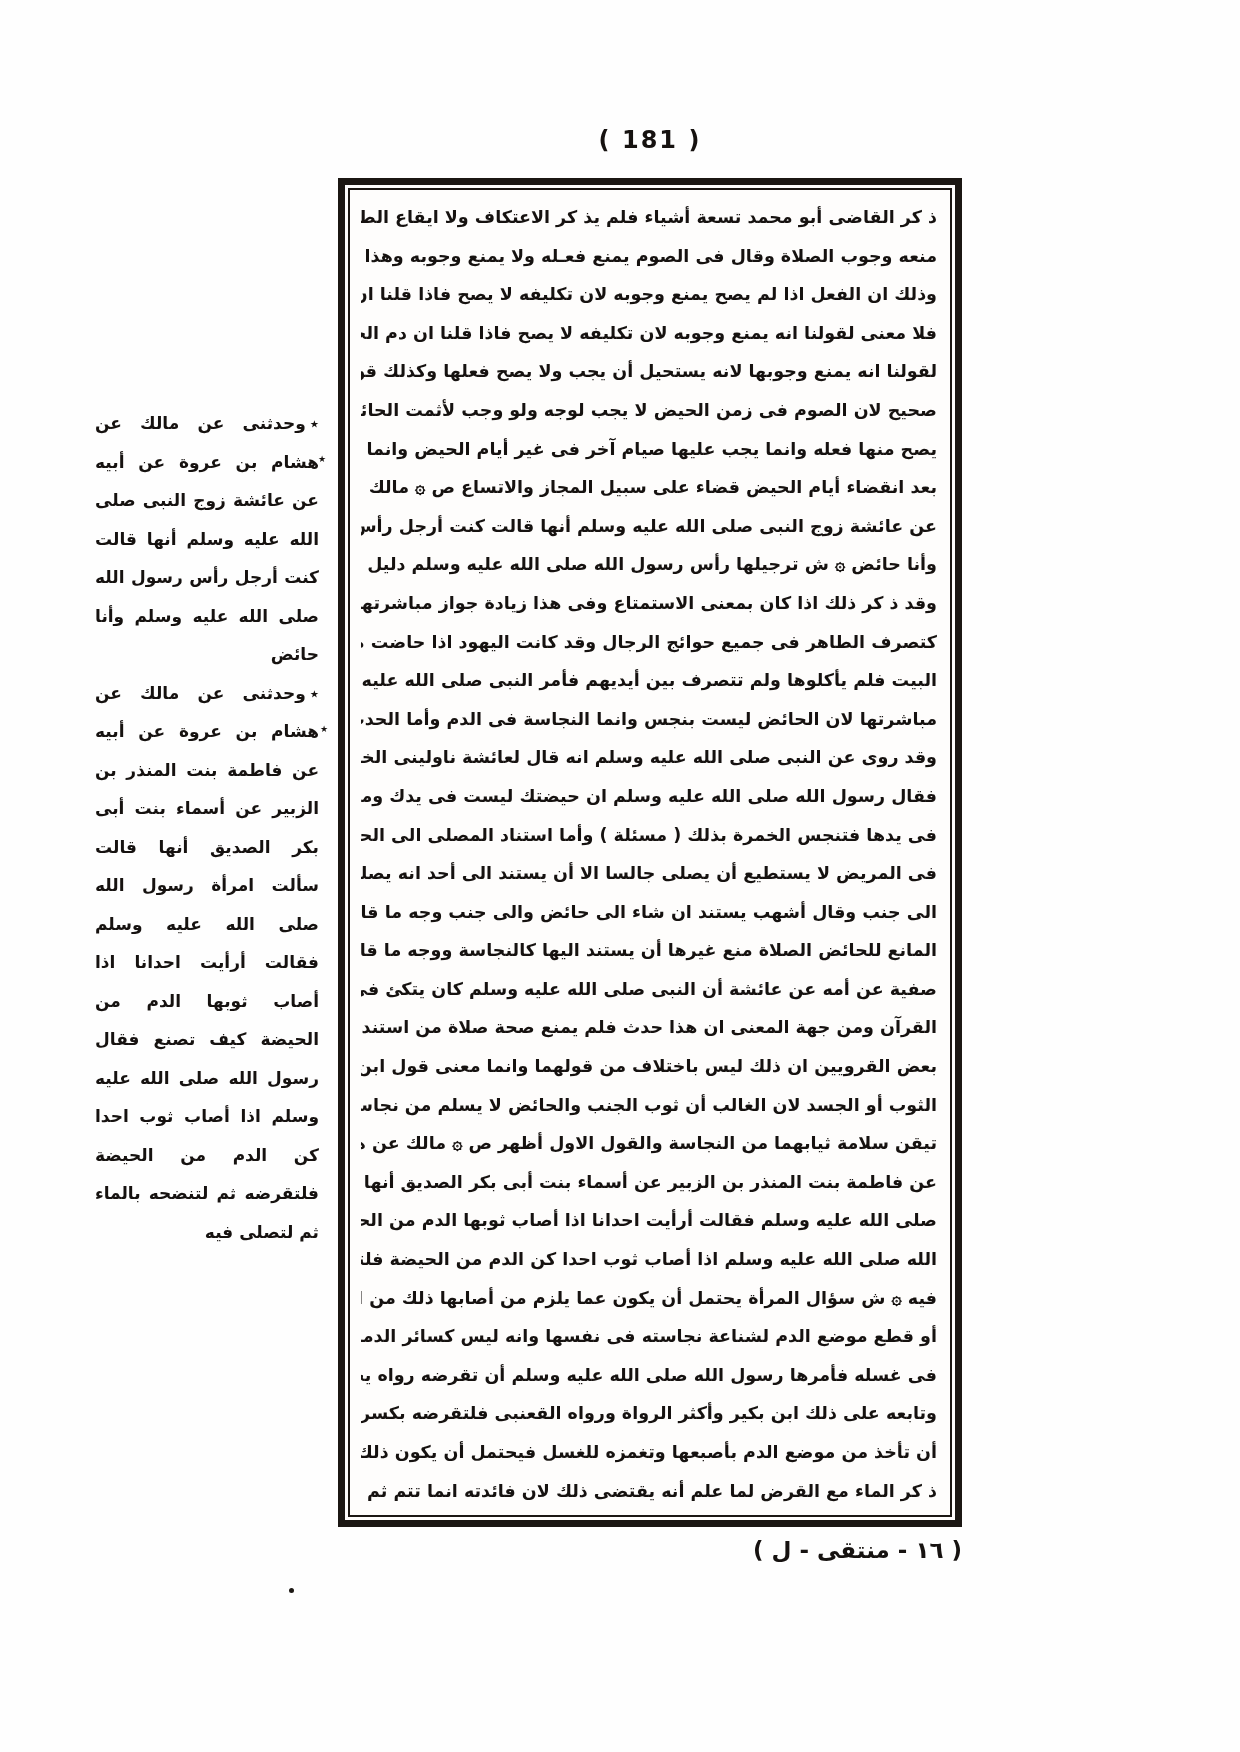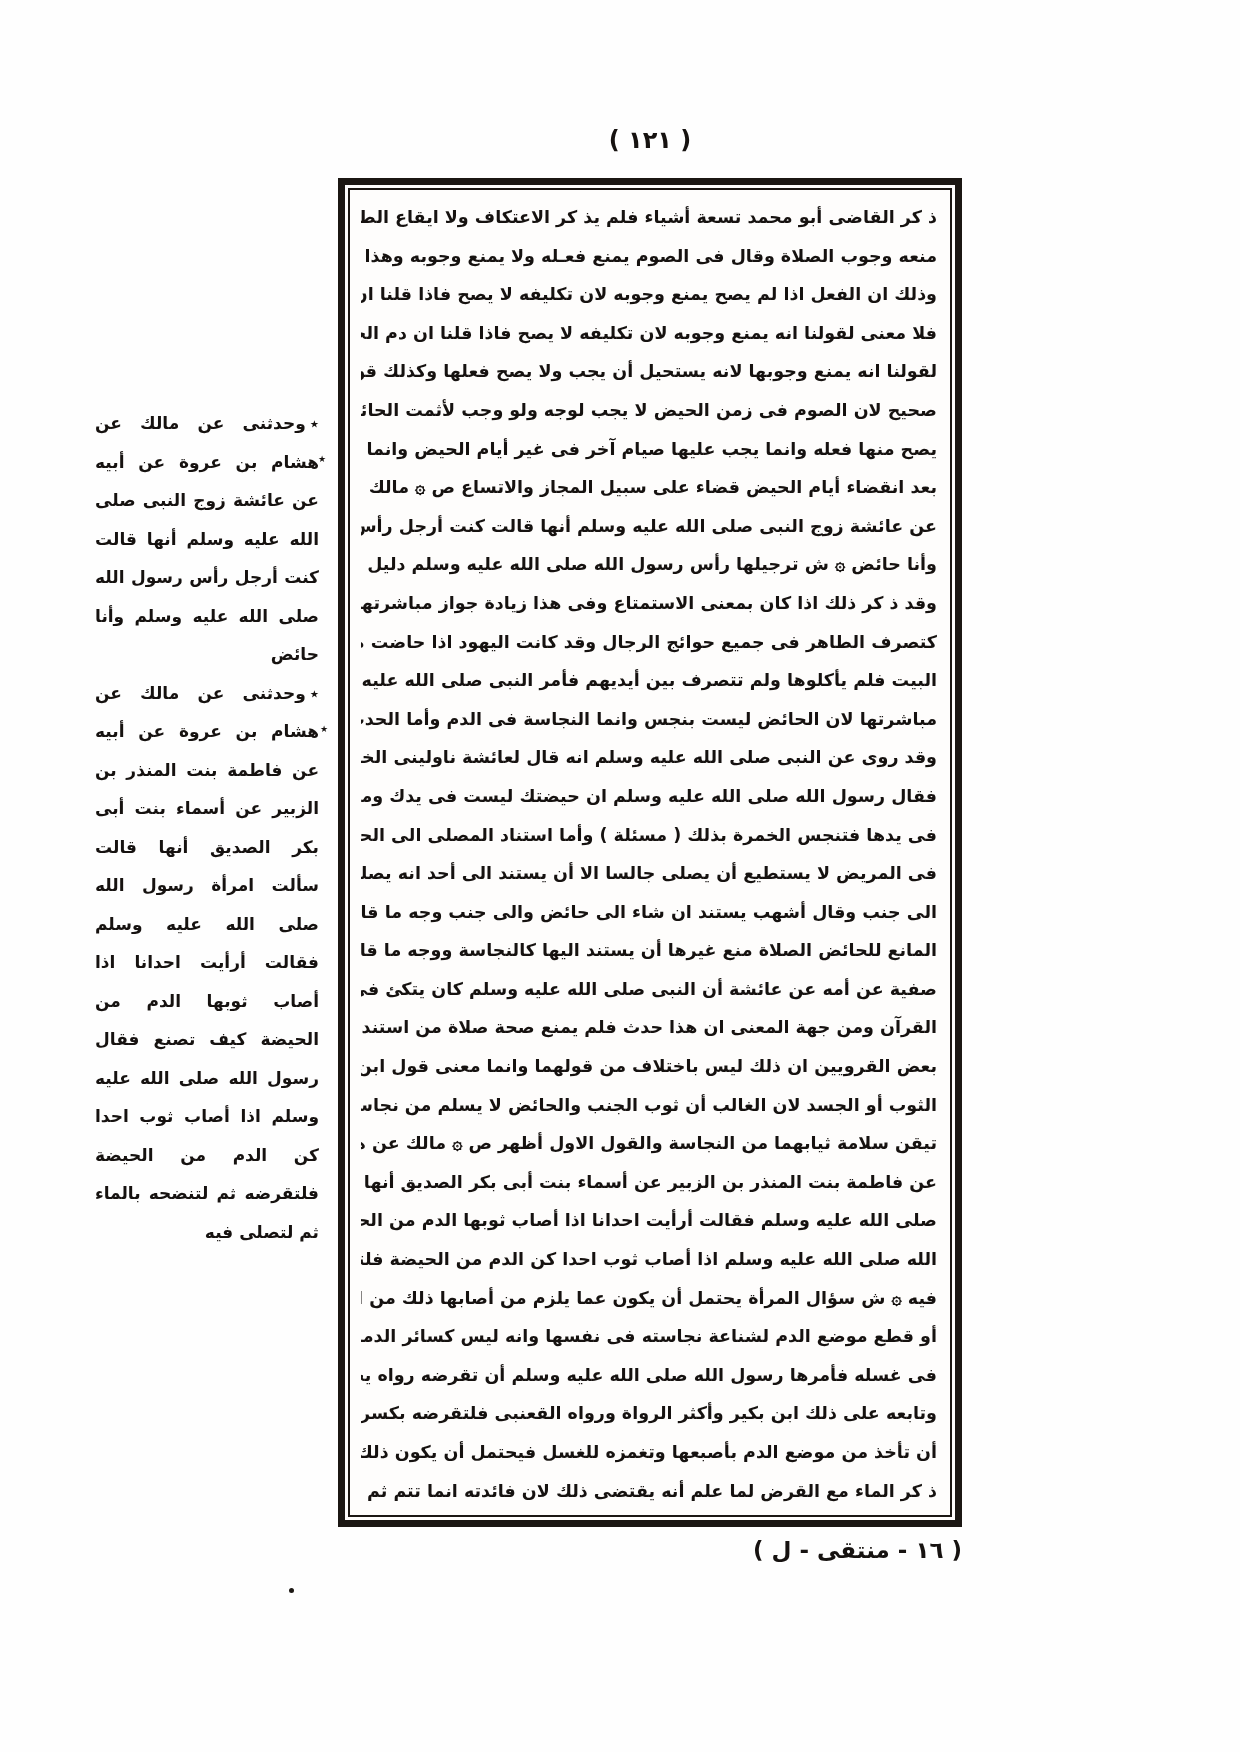--- a/index.html
+++ b/index.html
@@ -53,21 +53,21 @@
   .ink-speck{
     position:absolute;left:289px;top:1588px;width:5px;height:5px;
     background:#1b1713;border-radius:50%;
   }
 </style>
 </head>
 <body>
 
 <div class="page">
 
-  <div class="page-number">( ١٢١ )</div>
+  <div class="page-number">( 181 )</div>
 
   <div class="frame">
     <div class="frame-inner">
       <div class="main-text">
           <div class="line">ذ كر القاضى أبو محمد تسعة أشياء فلم يذ كر الاعتكاف ولا ايقاع الطلاق وزاد على ماذ كرنا</div>
           <div class="line">منعه وجوب الصلاة وقال فى الصوم يمنع فعـله ولا يمنع وجوبه وهذا الذى ذ كره يحتاج الى تأمل</div>
           <div class="line">وذلك ان الفعل اذا لم يصح يمنع وجوبه لان تكليفه لا يصح فاذا قلنا ان دم الحيض يمنع صحة الصوم</div>
           <div class="line">فلا معنى لقولنا انه يمنع وجوبه لان تكليفه لا يصح فاذا قلنا ان دم الحيض يمنع صحة الصلاة فلا معنى</div>
           <div class="line">لقولنا انه يمنع وجوبها لانه يستحيل أن يجب ولا يصح فعلها وكذلك قوله لا يمنع وجوب الصوم غير</div>
           <div class="line">صحيح لان الصوم فى زمن الحيض لا يجب لوجه ولو وجب لأثمت الحائض بتأخـيره ولوجب أن</div>

